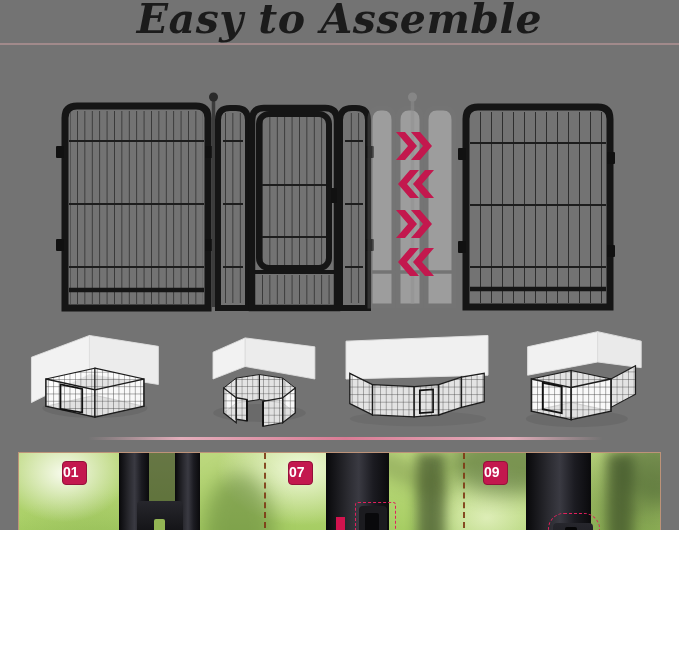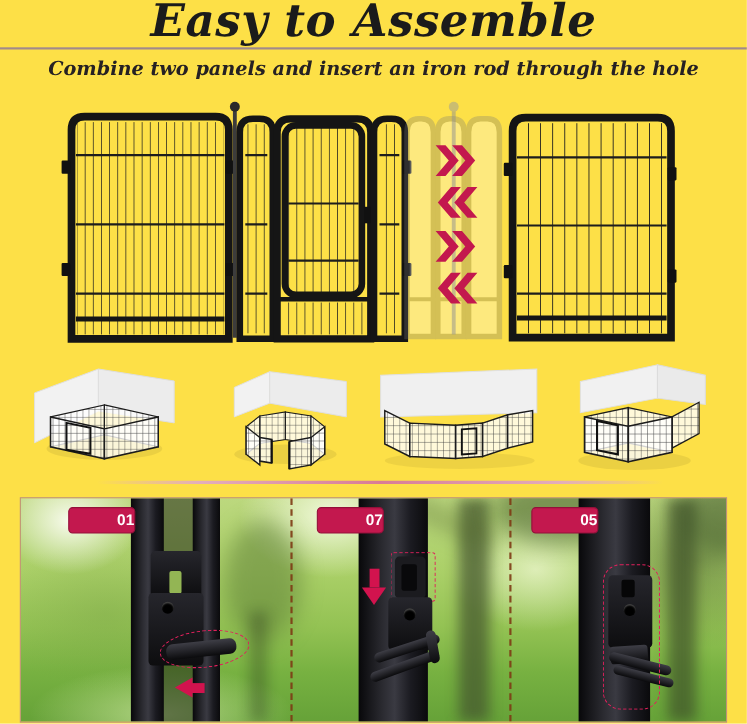--- a/index.html
+++ b/index.html
@@ -1,19 +1,19 @@
 <!DOCTYPE html>
 <html><head>
 <meta charset="utf-8">
 <style>
   :root{
     --red:#c3184e; --ann:#e0205c; --ink:#151515; --rule:#a18a8b; --rust:#7e3a15;
   }
   html,body{margin:0;padding:0;background:#fff;}
-  .page{position:relative;width:679px;height:658px;background:#fde047;overflow:hidden;
+  .page{position:relative;width:679px;height:530px;background:#737373;overflow:hidden;
         font-family:"DejaVu Serif",serif;}
   .abs{position:absolute;}
   
   .title{position:absolute;top:-4px;left:0;right:0;text-align:center;
          font-style:italic;font-weight:700;font-size:41px;line-height:46px;
          color:#1b1b1b;letter-spacing:.5px;}
   .hrule{position:absolute;top:43px;left:0;width:679px;height:2px;background:var(--rule);}
   .subtitle{position:absolute;top:53px;left:0;right:0;text-align:center;
             font-style:italic;font-weight:700;font-size:17.5px;color:#262123;}
   
@@ -28,43 +28,42 @@
       radial-gradient(120px 80px at 44% 8%, rgba(250,255,235,.85), rgba(250,255,235,0) 70%),
       radial-gradient(110px 80px at 73% 32%, rgba(248,253,225,.65), rgba(248,253,225,0) 70%),
       radial-gradient(160px 60px at 20% 97%, rgba(235,250,190,.55), rgba(235,250,190,0) 75%),
       radial-gradient(150px 110px at 96% 28%, rgba(55,75,38,.40), rgba(55,75,38,0) 72%),
       radial-gradient(140px 100px at 12% 52%, rgba(120,160,70,.35), rgba(120,160,70,0) 70%),
       linear-gradient(180deg,#bcd87e 0%,#abd068 32%,#93c253 58%,#77b141 78%,#66a238 100%);}
   .blur6{filter:blur(6px);} .blur10{filter:blur(10px);}
   .post{position:absolute;top:0;height:203px;
     background:linear-gradient(90deg,#08080a 0%,#2b2b31 35%,#3a3a42 52%,#1b1b21 75%,#0a0a0c 100%);}
   .badge{position:absolute;width:23px;height:22px;background:var(--red);border:1px solid #94103a;
-    border-radius:4px;color:#fff;text-align:right;
-    font:700 14px/21px "Liberation Sans","DejaVu Sans",sans-serif;padding-left:36px;}
+    border-radius:4px;color:#fff;text-align:left;
+    font:700 14px/21px "Liberation Sans","DejaVu Sans",sans-serif;}
   .stepdiv{position:absolute;top:0;height:203px;width:0;border-left:2px dashed var(--rust);opacity:.9;}
   .hw{position:absolute;border-radius:4px;background:linear-gradient(180deg,#26262c,#0d0d0f);}
   .hole{position:absolute;width:11px;height:11px;border-radius:50%;background:#000;
         box-shadow:inset 0 1.5px 1.5px rgba(255,255,255,.28);}
   .bar{position:absolute;border-radius:6px;background:linear-gradient(180deg,#3e3e46,#0b0b0d);}
   .dashbox{position:absolute;border:1.6px dashed var(--ann);}
   .ah-left{position:absolute;width:0;height:0;border-top:9px solid transparent;
            border-bottom:9px solid transparent;border-right:16px solid #d2134e;}
   .at-left{position:absolute;background:#d2134e;}
   .ah-down{position:absolute;width:0;height:0;border-left:11px solid transparent;
            border-right:11px solid transparent;border-top:16px solid #d2134e;}
   .at-down{position:absolute;background:#d2134e;}
 </style>
 </head>
 <body>
 
 <div class="page">
 
   <div class="title">Easy to Assemble</div>
   <div class="hrule"></div>
-  <div class="subtitle">Combine two panels and insert an iron rod through the hole</div>
 
   <svg class="abs" style="left:40px;top:88px" width="580" height="228" viewBox="0 0 580 228">
     <defs>
       <pattern id="vb" width="7.4" height="8" patternUnits="userSpaceOnUse">
         <path d="M0 0 V8" stroke="#1d1d1d" stroke-width="1.3"></path>
       </pattern>
       <pattern id="vb2" width="11" height="8" patternUnits="userSpaceOnUse">
         <path d="M0 0 V8" stroke="#1d1d1d" stroke-width="1.6"></path>
       </pattern>
       <g id="chev">
@@ -259,15 +258,15 @@
     <div class="stepdiv" style="left:444px"></div>
 
     <div class="post" style="left:507px;width:65px"></div>
     <div class="hw" style="left:534px;top:70px;width:40px;height:66px"></div>
     <div class="abs" style="left:546px;top:74px;width:12px;height:16px;background:#060607;border-radius:2px"></div>
     <div class="hole" style="left:548px;top:96px"></div>
     <div class="bar" style="left:536px;top:134px;width:34px;height:16px;transform:rotate(-4deg);border-radius:3px"></div>
     <div class="bar" style="left:534px;top:146px;width:58px;height:9px;transform:rotate(14deg)"></div>
     <div class="bar" style="left:538px;top:158px;width:56px;height:8px;transform:rotate(14deg)"></div>
     <div class="dashbox" style="left:529px;top:60px;width:50px;height:130px;border-radius:16px"></div>
-    <div class="badge" style="left:464px;top:8px">05</div>
+    <div class="badge" style="left:464px;top:8px">09</div>
   </div>
 </div>
 
 </body></html>

